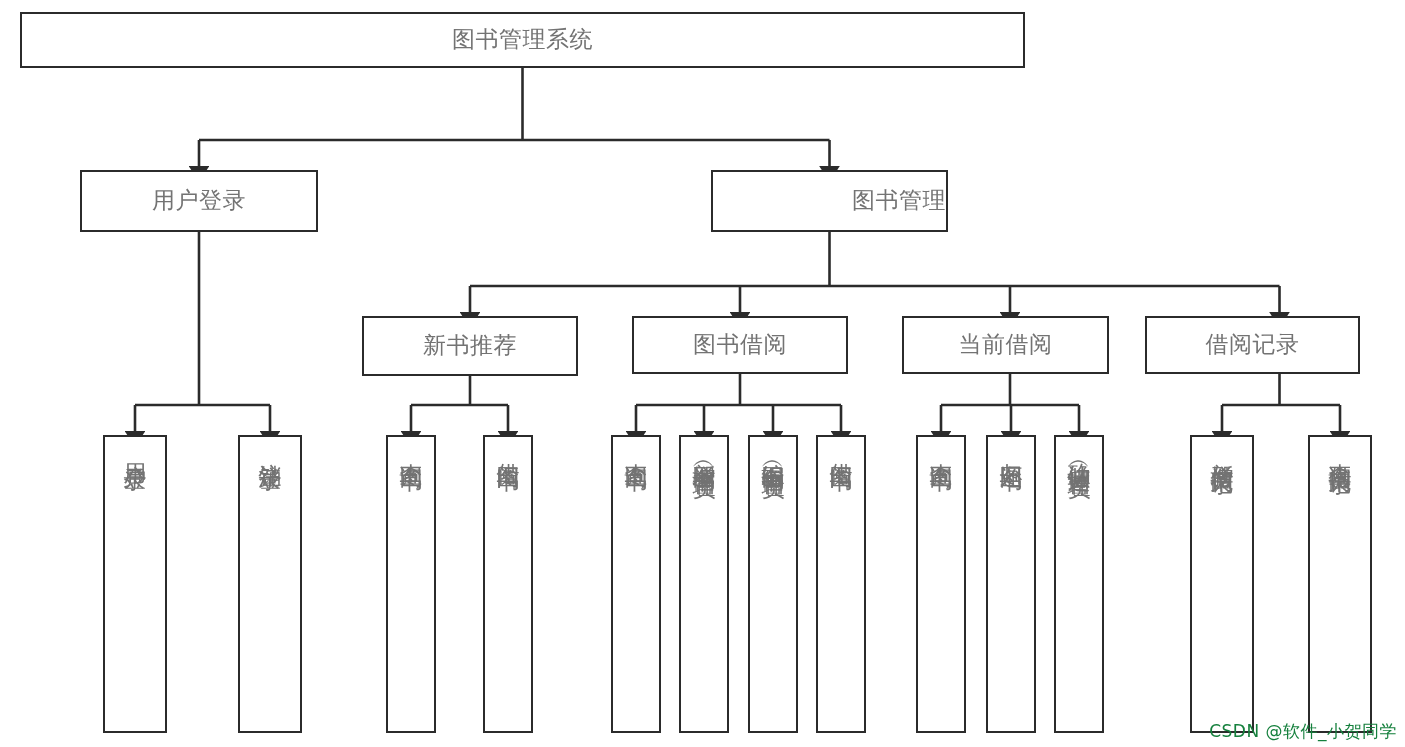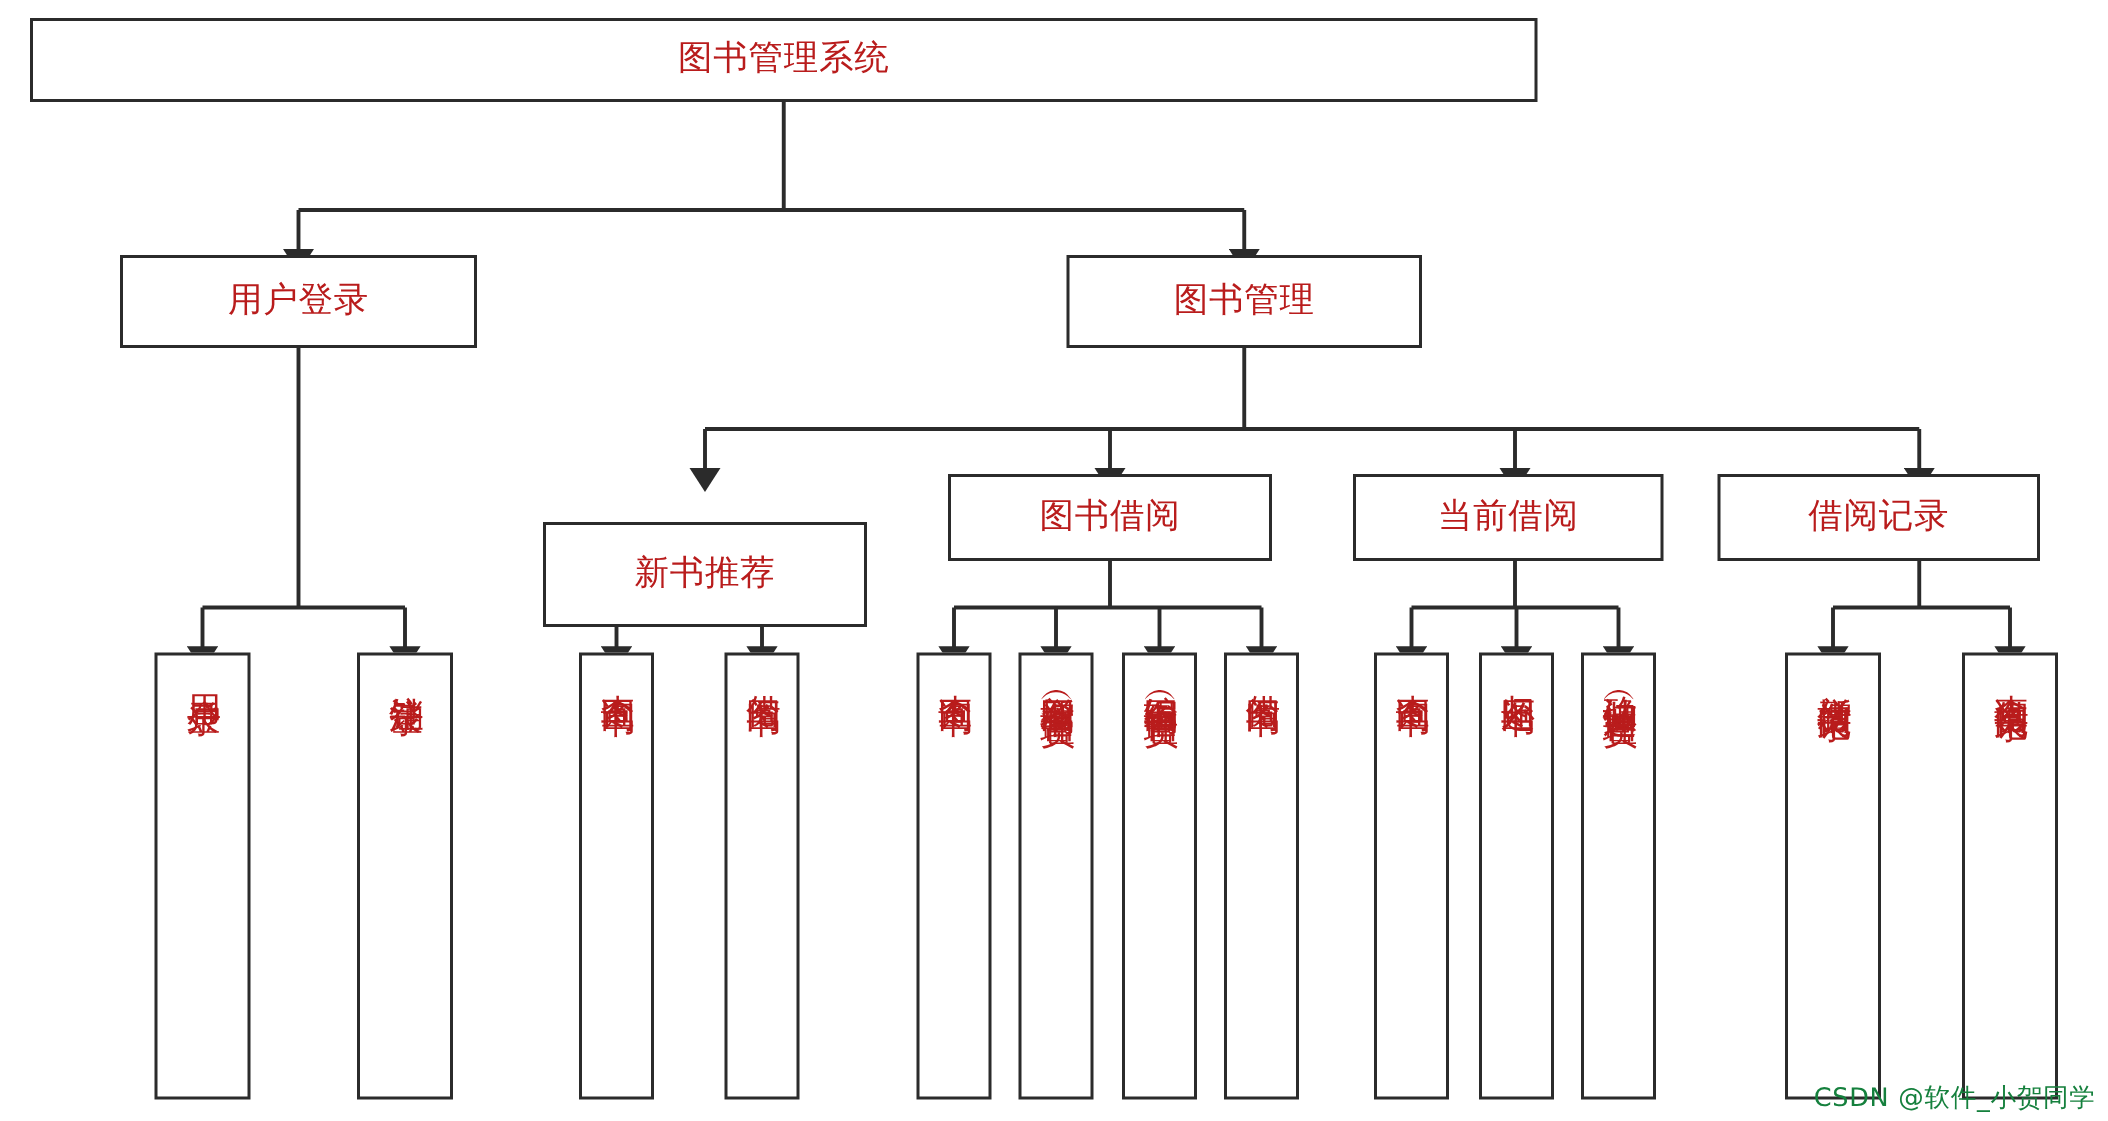--- a/index.html
+++ b/index.html
@@ -34,21 +34,21 @@
     display: flex;
     align-items: center;
     justify-content: center;
     color: #262626;
   }
   .node .label {
     display: block;
     text-align: center;
     line-height: 1.18;
     letter-spacing: 0.5px;
-    color: #b91c1c;
+    color: #737373;
     white-space: pre;
   }
   
   .node.horiz .label {
     font-size: 23px;
   }
   .node.root .label {
     font-size: 23px;
   }
   
@@ -125,24 +125,24 @@
       </g>
   </svg>
 
   <div id="nodes-layer">
       <div class="node horiz root" style="left: 20px; top: 12px; width: 1005px; height: 56px;">
         <span class="label">图书管理系统</span>
       </div>
       <div class="node horiz" style="left: 80px; top: 170px; width: 238px; height: 62px;">
         <span class="label">用户登录</span>
       </div>
-      <div class="node horiz" style="left: 711px; top: 170px; width: 237px; height: 62px;">
+      <div class="node horiz" style="left: 711px; top: 170px; width: 237px; height: 62px; justify-content: flex-end;">
         <span class="label">图书管理</span>
       </div>
-      <div class="node horiz" style="left: 362px; top: 316px; width: 216px; height: 70px; margin-top: 32px;">
+      <div class="node horiz" style="left: 362px; top: 316px; width: 216px; height: 60px;">
         <span class="label">新书推荐</span>
       </div>
       <div class="node horiz" style="left: 632px; top: 316px; width: 216px; height: 58px;">
         <span class="label">图书借阅</span>
       </div>
       <div class="node horiz" style="left: 902px; top: 316px; width: 207px; height: 58px;">
         <span class="label">当前借阅</span>
       </div>
       <div class="node horiz" style="left: 1145px; top: 316px; width: 215px; height: 58px;">
         <span class="label">借阅记录</span>

